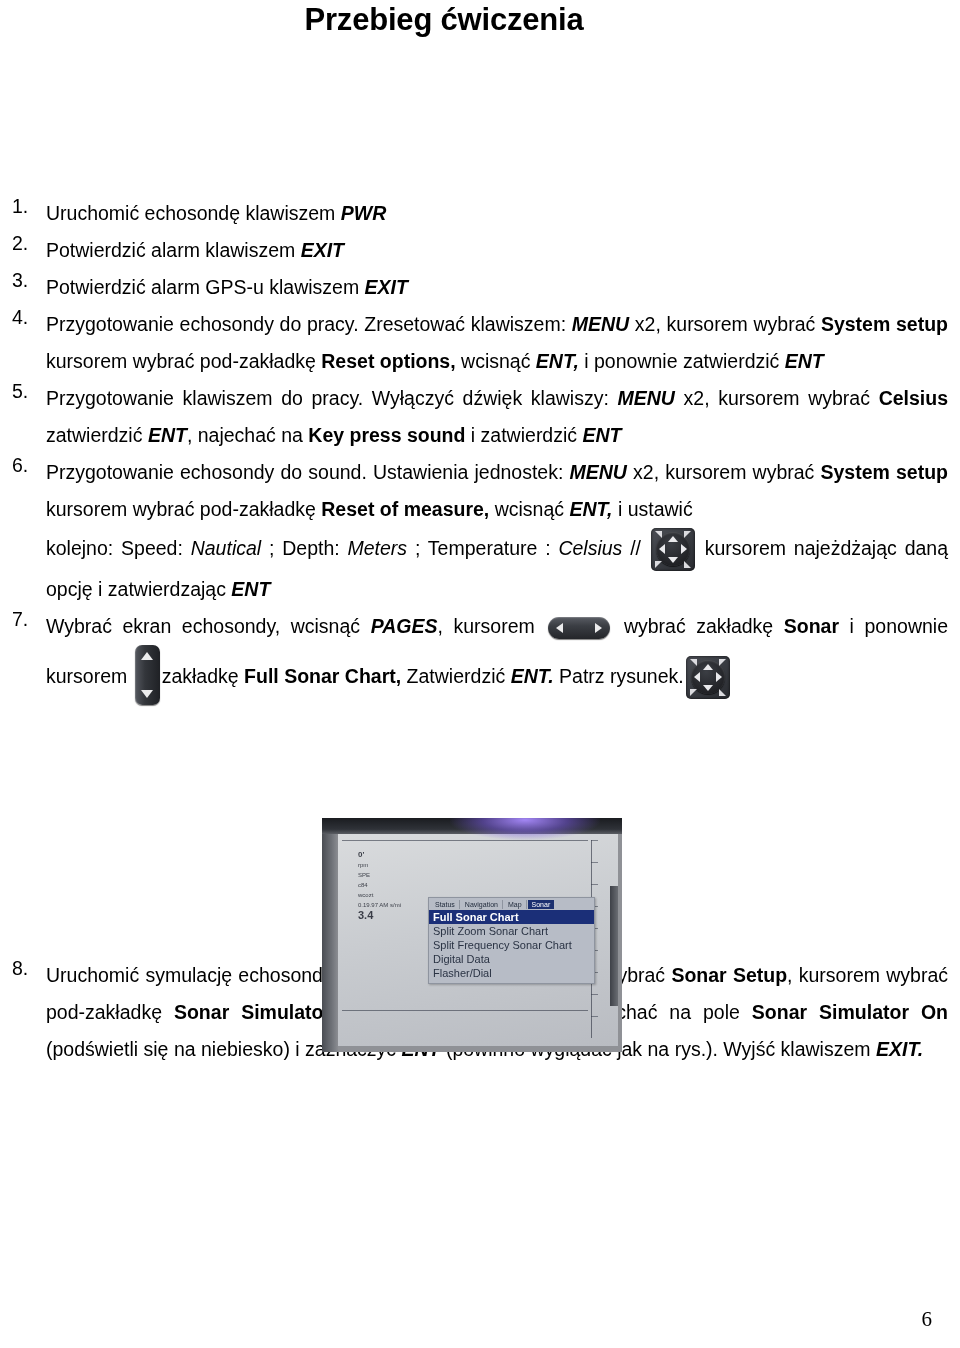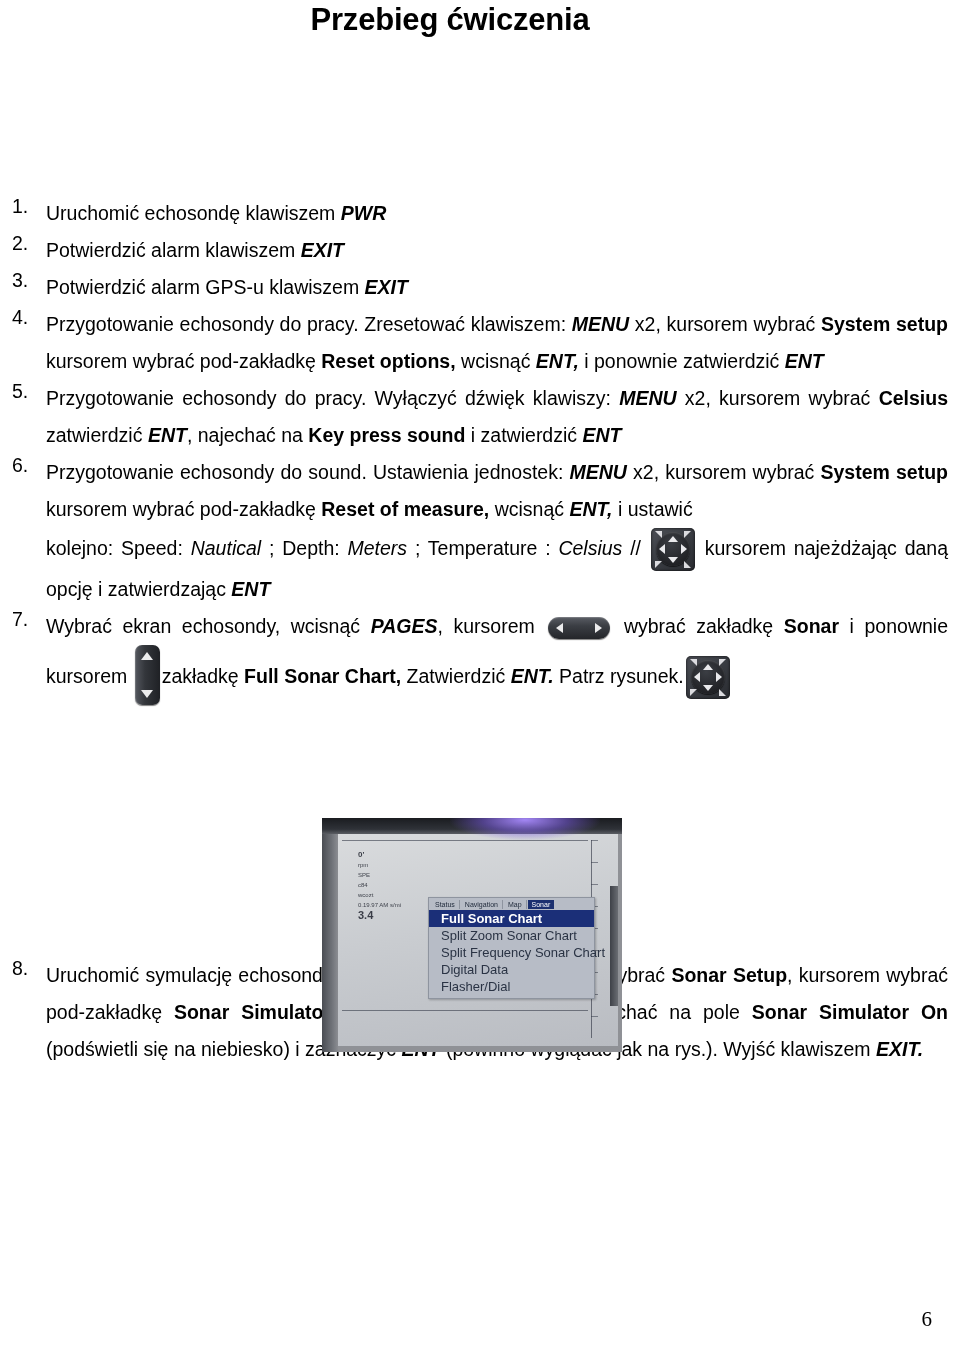--- a/index.html
+++ b/index.html
@@ -20,21 +20,21 @@
     position: relative;
     width: 960px;
     height: 1348px;
     box-sizing: border-box;
   }
 
   
   .doc-title {
     position: absolute;
     top: 2px;
-    left: 10px;
+    left: 4px;
     width: 880px;
     text-align: center;
     font-size: 31px;
     font-weight: bold;
     letter-spacing: -0.2px;
   }
 
   
   .preamble {
     position: absolute;
@@ -273,23 +273,23 @@
     border-right: 1px solid #8e949f;
     white-space: nowrap;
   }
   .photo .menu .tabs .tab:last-child { border-right: none; }
   .photo .menu .tabs .tab.active {
     background: #1c3070;
     color: #ffffff;
   }
   .photo .menu .opts { padding: 0 0 3px 0; }
   .photo .menu .opt {
-    font-size: 13px;
+    font-size: 11px;
     color: #2a3344;
-    padding: 1px 12px;
+    padding: 1px 4px;
     white-space: nowrap;
   }
   .photo .menu .opt.sel {
     background: #1b2f78;
     color: #ffffff;
     font-weight: bold;
   }
   .photo .rightcol {
     position: absolute; right: 0; top: 52px; width: 8px; height: 120px;
     background: linear-gradient(90deg,#3e4148,#6a6d73);
@@ -338,21 +338,21 @@
     <div class="item">
       <span class="num">4.</span>
       <div class="para">
         <span>Przygotowanie echosondy do pracy. Zresetować klawiszem: </span><b class="key">MENU</b><span> x2, kursorem wybrać </span><b class="scr">System setup</b><span> kursorem wybrać pod-zakładkę </span><b class="scr">Reset options,</b><span> wcisnąć </span><b class="key">ENT,</b><span> i ponownie zatwierdzić </span><b class="key">ENT</b>
       </div>
     </div>
 
     <div class="item">
       <span class="num">5.</span>
       <div class="para">
-        <span>Przygotowanie echosondy do pracy. Wyłączyć dźwięk klawiszy: </span><b class="key">MENU</b><span> x2, kursorem wybrać </span><b class="scr">Celsius</b><span> zatwierdzić </span><b class="key">ENT</b><span>, najechać na </span><b class="scr">Key press sound</b><span> i zatwierdzić </span><b class="key">ENT</b>
+        <span>Przygotowanie klawiszem do pracy. Wyłączyć dźwięk klawiszy: </span><b class="key">MENU</b><span> x2, kursorem wybrać </span><b class="scr">Celsius</b><span> zatwierdzić </span><b class="key">ENT</b><span>, najechać na </span><b class="scr">Key press sound</b><span> i zatwierdzić </span><b class="key">ENT</b>
       </div>
     </div>
 
     <div class="item">
       <span class="num">6.</span>
       <div class="para">
         <span>Przygotowanie echosondy do sound. Ustawienia jednostek: </span><b class="key">MENU</b><span> x2, kursorem wybrać </span><b class="scr">System setup</b><span> kursorem wybrać pod-zakładkę </span><b class="scr">Reset of measure,</b><span> wcisnąć </span><b class="key">ENT,</b><span> i ustawić</span>
       </div>
       <div class="para">
         <span>kolejno:   Speed: </span><i class="val">Nautical</i><span> ; Depth: </span><i class="val">Meters</i><span> ; Temperature : </span><i class="val">Celsius</i><span> // </span><span class="icon-key dpad"><span class="well"></span><span class="tri t-up"></span><span class="tri t-dn"></span><span class="tri t-lf"></span><span class="tri t-rt"></span><span class="c c-tl"></span><span class="c c-tr"></span><span class="c c-bl"></span><span class="c c-br"></span></span><span> kursorem najeżdżając daną opcję i zatwierdzając </span><b class="key">ENT</b>

